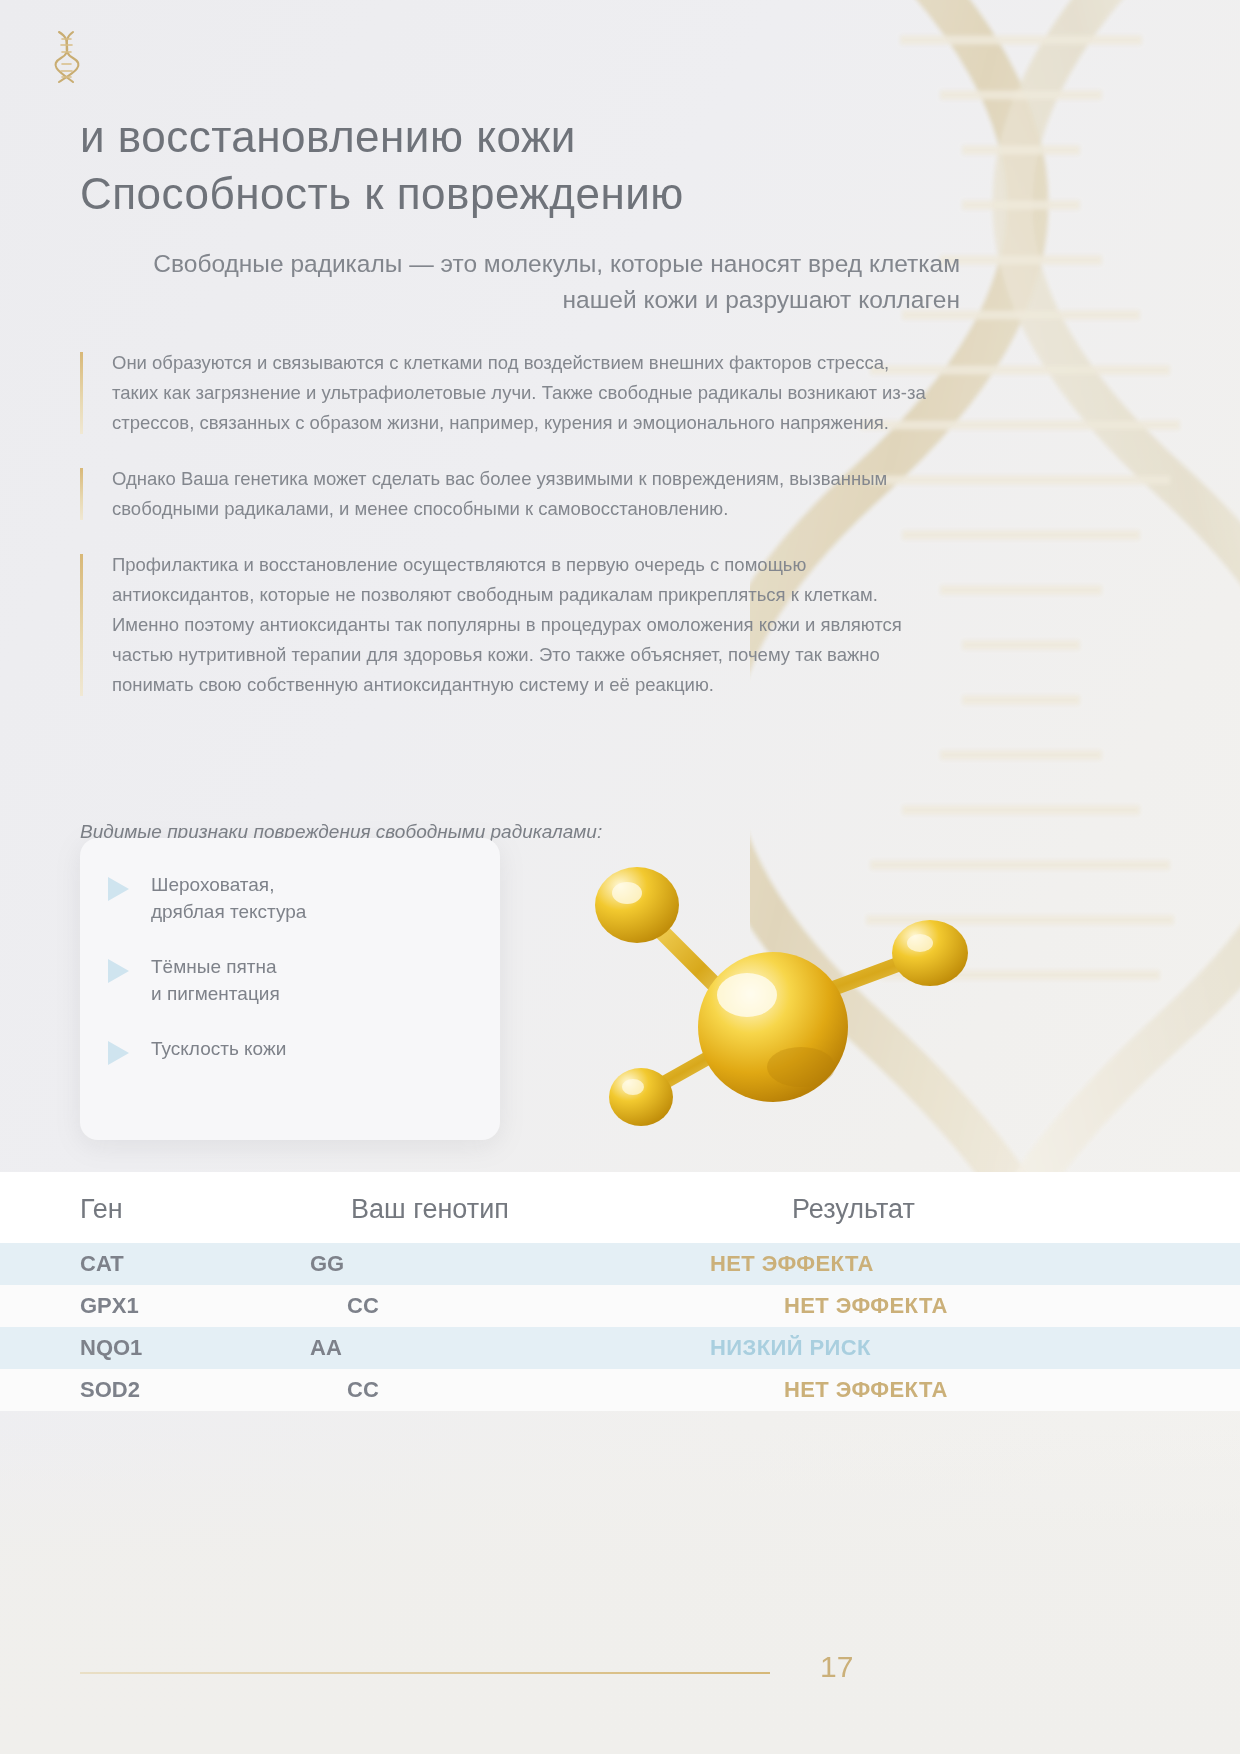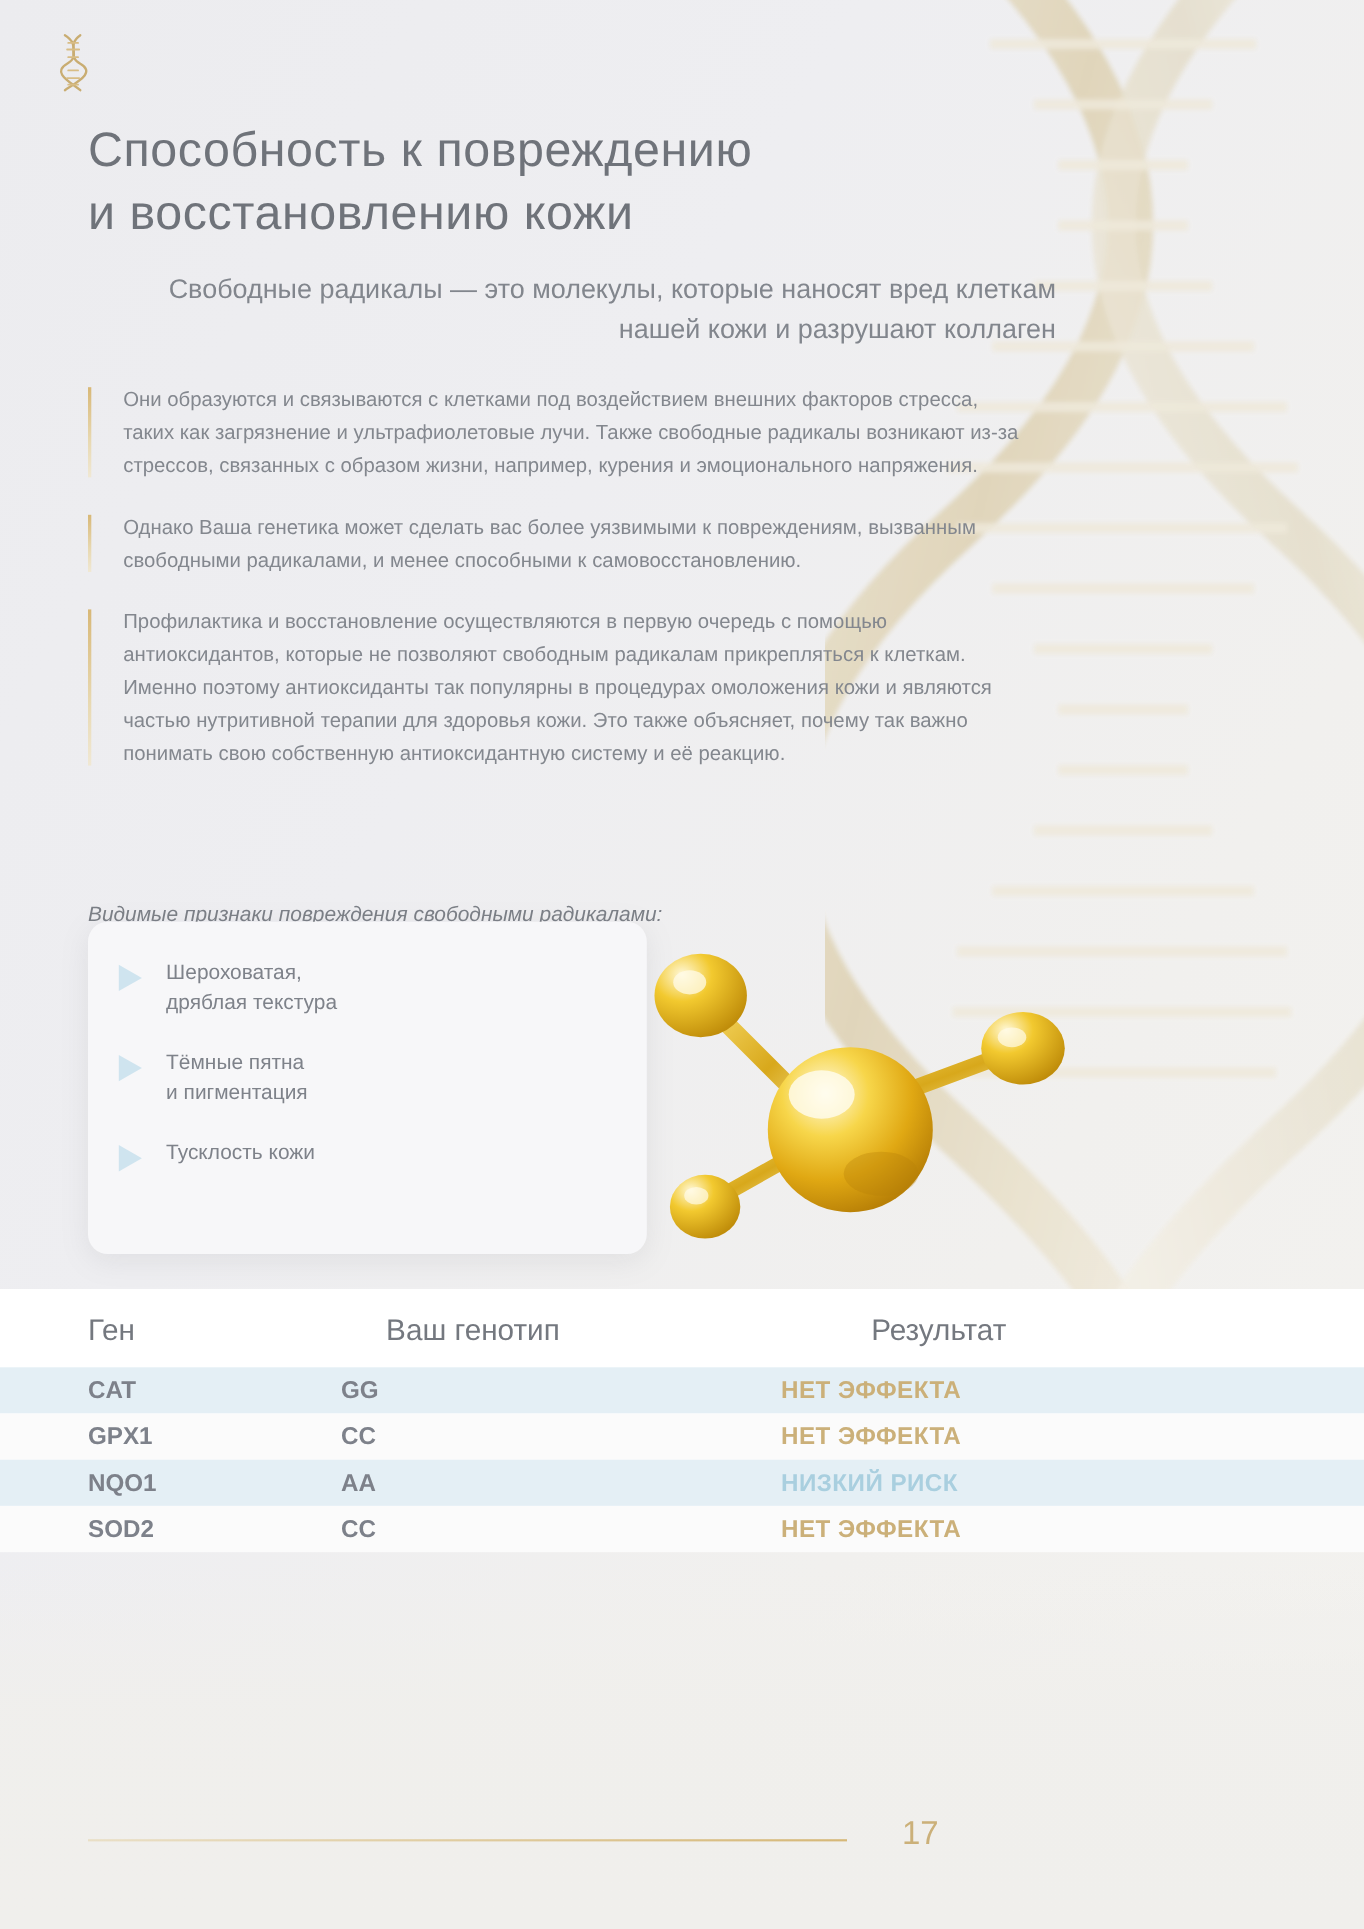--- a/index.html
+++ b/index.html
@@ -113,21 +113,21 @@
     font-weight: 300;
     color: #7b7f86;
     font-style: italic;
   }
 
   
   .signs-card {
     position: absolute;
     left: 80px;
     top: 838px;
-    width: 508px;
+    width: 420px;
     height: 302px;
     background: #f7f7f9;
     border-radius: 18px;
     box-shadow: 0 6px 26px rgba(120,125,135,0.13);
   }
   .sign-row {
     display: flex;
     align-items: flex-start;
     padding-left: 28px;
     margin-top: 28px;
@@ -185,21 +185,21 @@
     display: flex;
     align-items: center;
     height: 42px;
   }
   .t-row > div {
     font-size: 22px;
     font-weight: 700;
     color: #7d818a;
   }
   .t-row.alt { background: #e4eff5; }
-  .t-row.plain { background: #fbfbfb; }
+  .t-row.plain { background: #fbfbfb; gap: 37px; }
   .res { letter-spacing: 0.4px; }
   .res.gold { color: #cbb079; }
   .res.blue { color: #a9cfdf; }
 
   
   .footer {
     position: absolute;
     left: 0; right: 16px;
     bottom: 0;
     height: 160px;
@@ -285,22 +285,22 @@
         <line x1="17" y1="36" x2="26" y2="36"></line>
         <line x1="16" y1="43" x2="27" y2="43"></line>
         <line x1="17" y1="49" x2="26" y2="49"></line>
       </g>
     </svg>
   </div>
 
   <div class="content">
 
     <div class="title">
+      <div>и восстановлению кожи</div>
       <div>Способность к повреждению</div>
-      <div>и восстановлению кожи</div>
     </div>
 
     <div class="subtitle">Свободные радикалы — это молекулы, которые наносят вред клеткам нашей кожи и разрушают коллаген</div>
 
     <div class="blocks">
       <div class="block">
         <p>Они образуются и связываются с клетками под воздействием внешних факторов стресса, таких как загрязнение и ультрафиолетовые лучи. Также свободные радикалы возникают из-за стрессов, связанных с образом жизни, например, курения и эмоционального напряжения.</p>
       </div>
       <div class="block">
         <p>Однако Ваша генетика может сделать вас более уязвимыми к повреждениям, вызванным свободными радикалами, и менее способными к самовосстановлению.</p>

